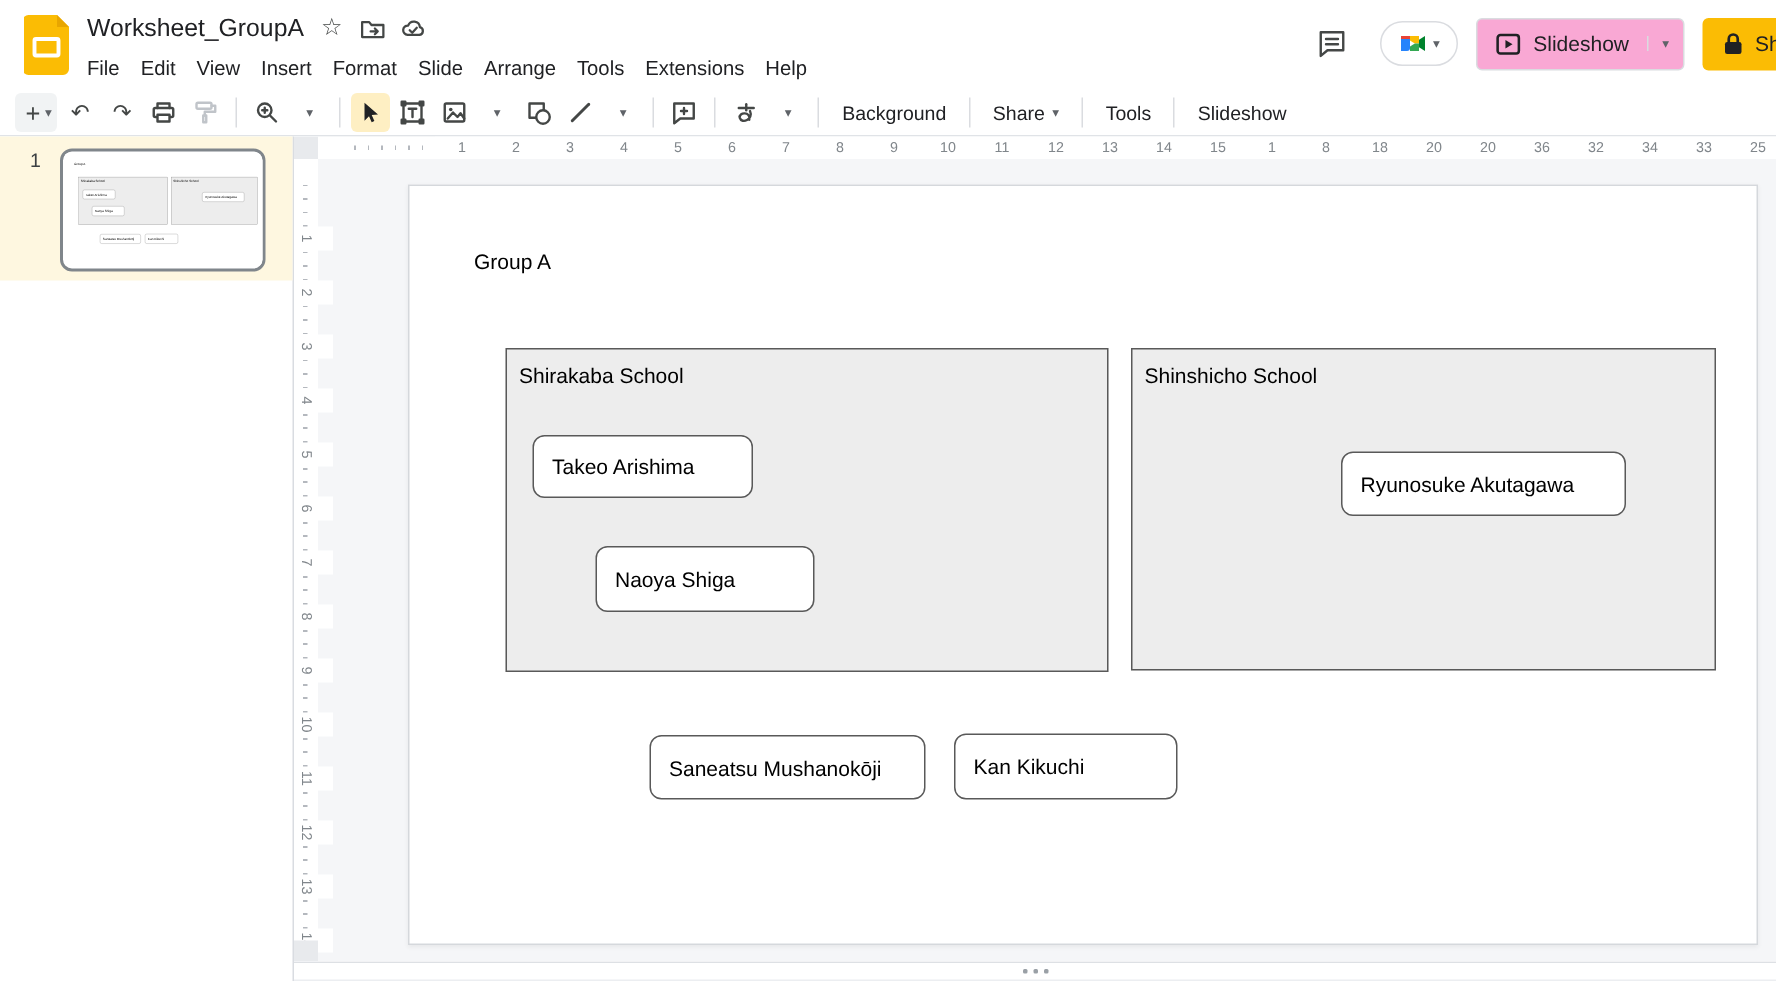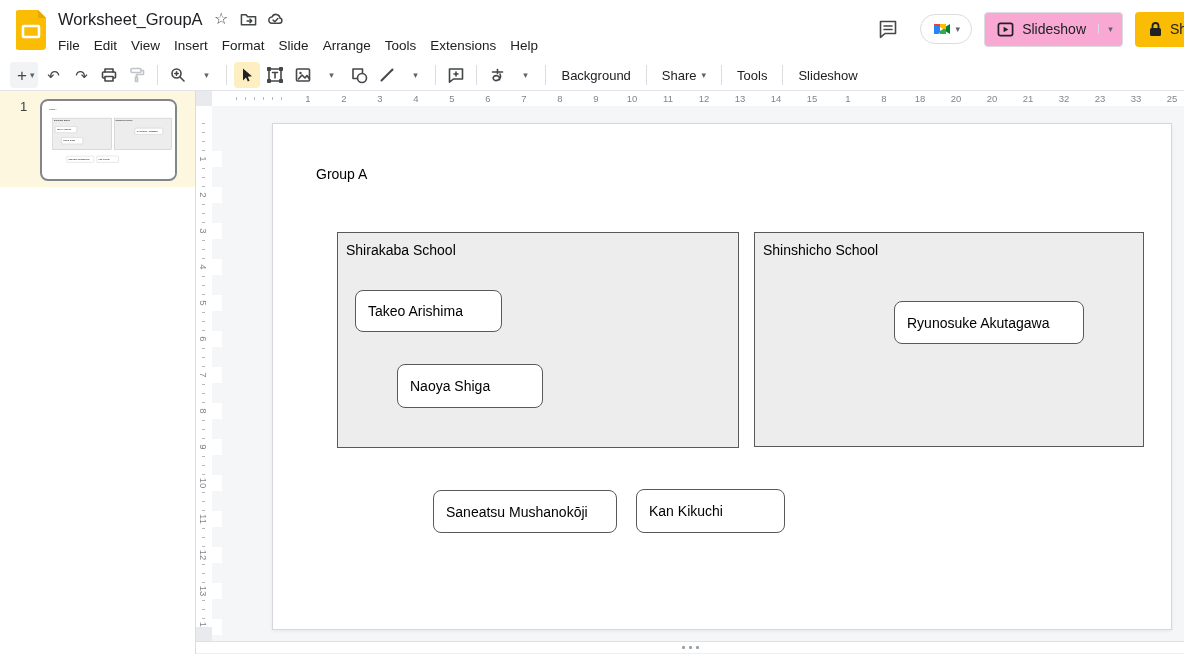--- a/index.html
+++ b/index.html
@@ -322,23 +322,23 @@
             <span data-name="h-num">11</span>
             <span data-name="h-num">12</span>
             <span data-name="h-num">13</span>
             <span data-name="h-num">14</span>
             <span data-name="h-num">15</span>
             <span data-name="h-num">1</span>
             <span data-name="h-num">8</span>
             <span data-name="h-num">18</span>
             <span data-name="h-num">20</span>
             <span data-name="h-num">20</span>
-            <span data-name="h-num">21</span>
+            <span data-name="h-num">36</span>
             <span data-name="h-num">32</span>
-            <span data-name="h-num">23</span>
+            <span data-name="h-num">34</span>
             <span data-name="h-num">33</span>
             <span data-name="h-num">25</span>
           </div>
       </div>
       <div class="corner" data-name="ruler-corner"></div>
       <div class="v-ruler" data-name="vertical-ruler">
         <div class="v-ticks"></div>
         <div class="v-numbers">
             <span data-name="v-num">1</span>
             <span data-name="v-num">2</span>

